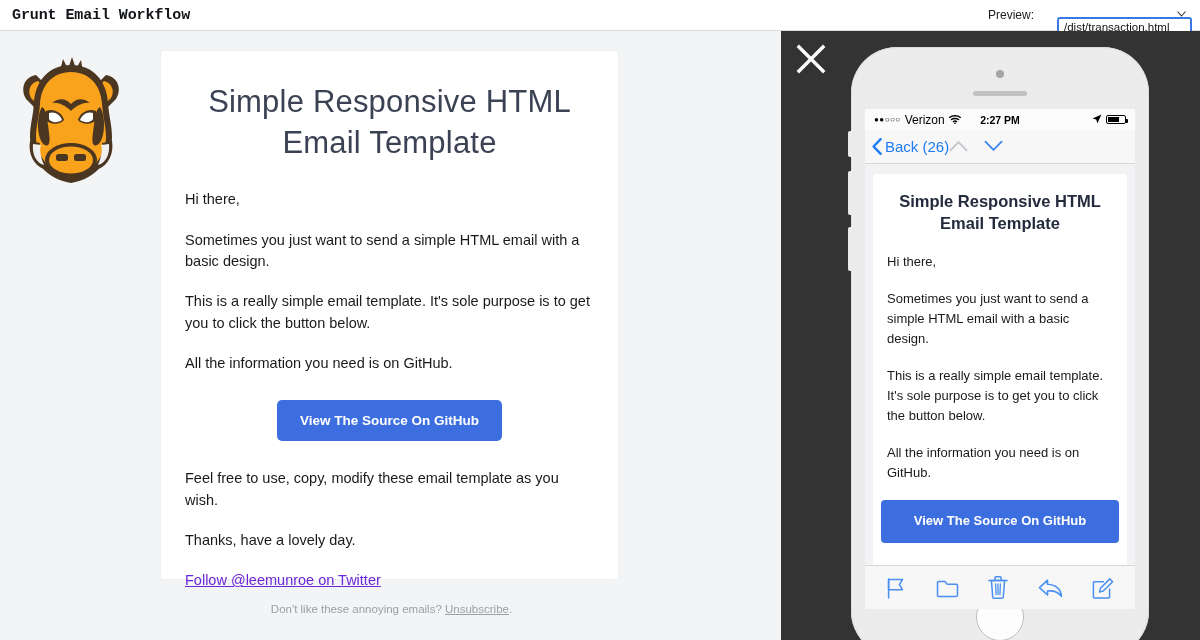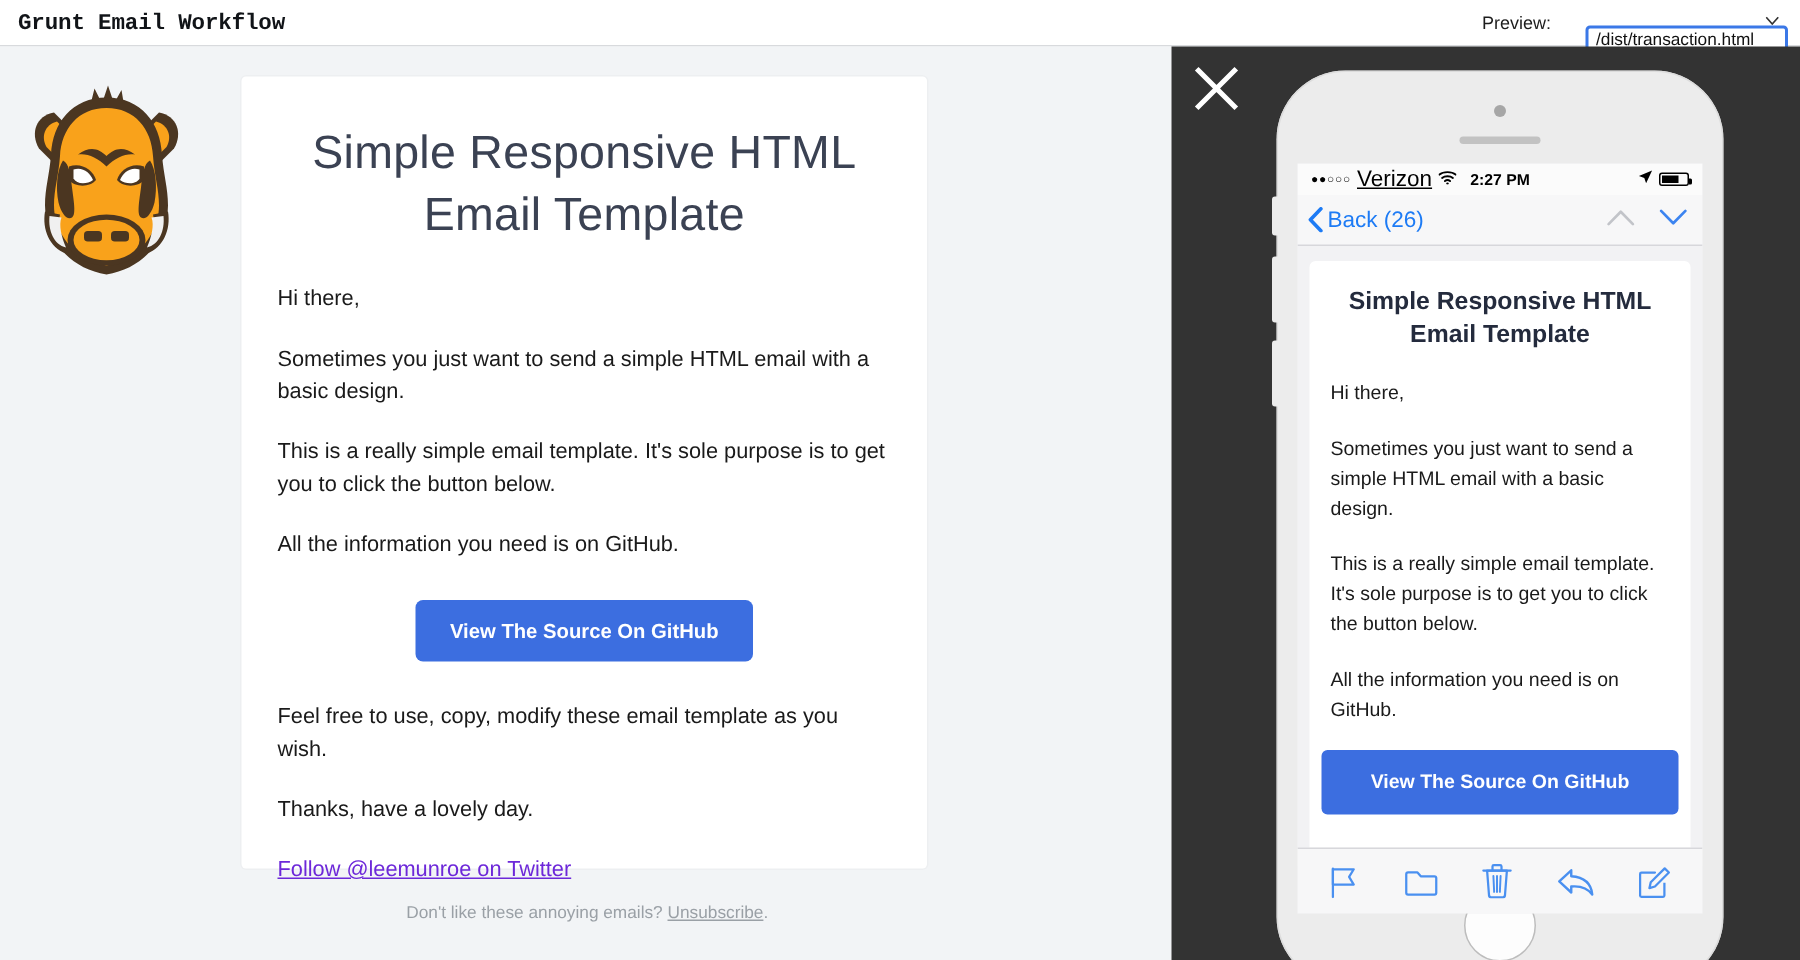--- a/index.html
+++ b/index.html
@@ -183,21 +183,21 @@
   #status-bar {
     height: 21px;
     background: #fbfbfb;
     display: flex; align-items: center;
     padding: 0 9px;
     font-size: 10.5px; color: #000;
     font-weight: bold;
   }
   #status-left { display: flex; align-items: center; gap: 4px; flex: 1; }
   #carrier-dots { font-size: 8px; letter-spacing: 0.5px; font-weight: normal; }
-  #carrier-name { font-weight: normal; font-size: 15px; text-decoration: underline; }
+  #carrier-name { font-weight: normal; font-size: 12px; }
   #status-time { font-weight: bold; font-size: 10.5px; }
   #status-right { display: flex; align-items: center; gap: 4px; flex: 1; justify-content: flex-end; }
   .battery {
     width: 20px; height: 9px;
     border: 1px solid #000; border-radius: 2px;
     position: relative;
   }
   .battery::after {
     content: ""; position: absolute;
     right: -3px; top: 2.5px;
@@ -208,21 +208,20 @@
     position: absolute; left: 1px; top: 1px; bottom: 1px;
     width: 60%; background: #000;
   }
 
   
   #nav-bar {
     height: 34px;
     background: #f7f7f8;
     border-bottom: 1px solid #d7d7db;
     display: flex; align-items: center;
-    justify-content: space-between;
     padding: 0 10px 0 7px;
   }
   #back-btn {
     display: flex; align-items: center; gap: 3px;
     color: #1d7bf5; font-size: 15px; cursor: pointer;
   }
   #nav-arrows { display: flex; align-items: center; gap: 16px; }
   .chev { cursor: pointer; }
 
   

